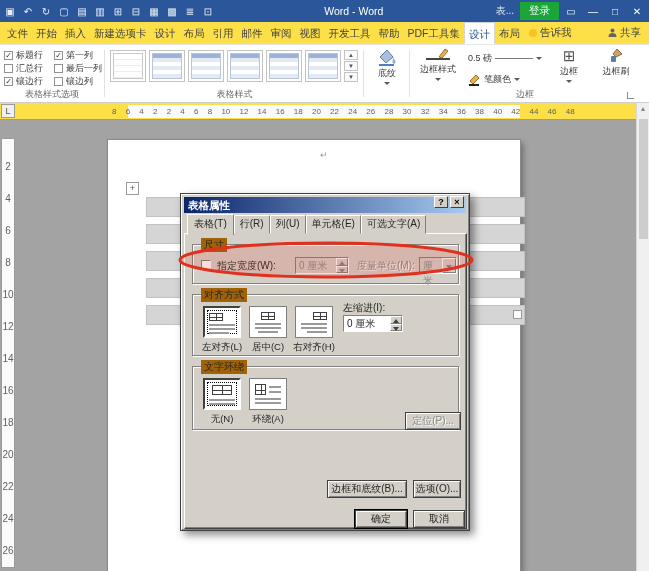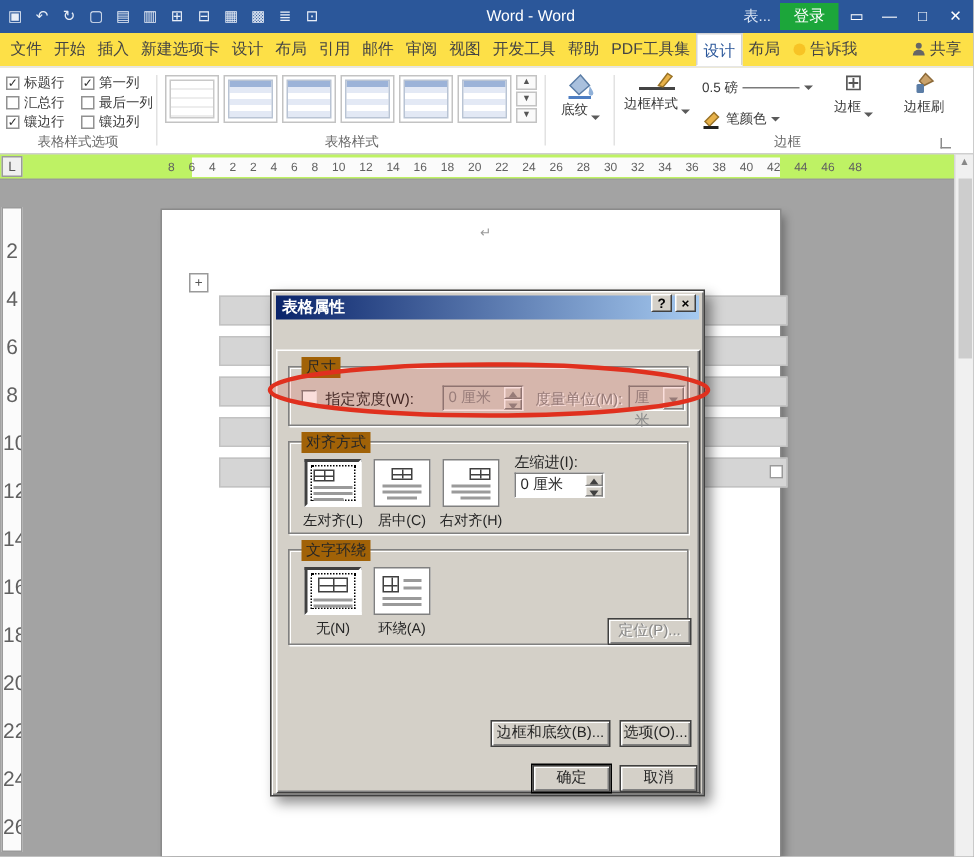--- a/index.html
+++ b/index.html
@@ -36,43 +36,43 @@
   .cb .box { width:9px; height:9px; border:1px solid #919191; background:#fff; font-size:8px; line-height:8px; text-align:center; color:#333; }
   .gallery { position:absolute; left:4px; top:5px; height:34px; display:flex; gap:3px; }
   .thumb { width:36px; height:32px; background:#fff; border:1px solid #c3c3c3; position:relative; }
   .thumb .tt { position:absolute; inset:2px; border:1px solid #b9c4d4;
                background: linear-gradient(#9cb3d8 0 4px, rgba(0,0,0,0) 4px),
                            repeating-linear-gradient(180deg,#ffffff 0 4px,#e3e9f5 4px 8px); }
   .thumb.plain .tt { background: repeating-linear-gradient(180deg,#fff 0 5px,#ededed 5px 6px); border-color:#c9c9c9; }
   .gal-btns { display:flex; flex-direction:column; gap:1px; }
   .gb { width:14px; height:10px; border:1px solid #c3c3c3; background:#fafafa; font-size:6px; line-height:8px; text-align:center; color:#555; }
   .rbtn { position:absolute; display:flex; flex-direction:column; align-items:center; justify-content:flex-start; gap:1px; padding-top:3px; }
-  .rbl { font-size:9px; color:#3a3a3a; white-space:nowrap; display:flex; align-items:flex-end; gap:2px; }
+  .rbl { font-size:9px; color:#3a3a3a; white-space:nowrap; display:flex; align-items:center; gap:2px;flex-direction:column; }
   .dar { width:0; height:0; border-left:3px solid transparent; border-right:3px solid transparent; border-top:3px solid #5a5a5a; display:inline-block; }
   .combo-mini { position:absolute; display:flex; align-items:center; gap:3px; font-size:9px; color:#3a3a3a; }
   .combo-mini .ln { flex:1; border-bottom:1px solid #7a7a7a; height:1px; }
   .rbtn-h { position:absolute; display:flex; align-items:center; gap:3px; font-size:9px; color:#3a3a3a; }
   .launcher { position:absolute; right:6px; bottom:4px; width:7px; height:7px; border-left:1px solid #8c8c8c; border-bottom:1px solid #8c8c8c; }
 
   
-  .ruler { position:absolute; left:0; top:103px; width:636px; height:17px; background:#bef264; border-bottom:1px solid #9b9b9b; overflow:hidden; }
+  .ruler { position:absolute; left:0; top:103px; width:636px; height:17px; background:#fde047; border-bottom:1px solid #9b9b9b; overflow:hidden; }
   .ruler .white { position:absolute; left:128px; top:2px; width:392px; height:13px; background:#fbfbfb; }
   .hr-nums { position:absolute; left:112px; top:4px; font-size:8px; color:#616161; white-space:nowrap; word-spacing:7px; }
   .tabsel { position:absolute; left:1px; top:104px; width:14px; height:14px; background:#f0f0f0; border:1px solid #9b9b9b;
             font-size:9px; line-height:12px; text-align:center; color:#555; }
 
   
   .scroll { position:absolute; right:0; top:103px; width:13px; height:468px; background:#f0f0f0; border-left:1px solid #d7d7d7; }
   .scroll .up { font-size:7px; color:#888; text-align:center; line-height:12px; }
   .scroll .thumbv { position:absolute; left:2px; top:16px; width:9px; height:120px; background:#cdcdcd; }
 
   
   .workspace { position:absolute; left:0; top:120px; width:636px; height:451px; background:#a3a3a3; }
   .vruler { position:absolute; left:1px; top:18px; width:14px; height:430px; background:#fbfbfb; border:1px solid #9b9b9b;
-            font-size:14px; color:#616161; text-align:center; line-height:32px; padding-top:12px; word-spacing:20px; overflow:hidden; }
+            font-size:10px; color:#616161; text-align:center; line-height:32px; padding-top:12px; word-spacing:20px; overflow:hidden; }
   .page { position:absolute; left:108px; top:20px; width:412px; height:431px; background:#fff;
           box-shadow:0 0 0 1px #8a8a8a, 3px 3px 6px rgba(0,0,0,.35); }
   .trow { position:absolute; left:146px; width:379px; height:20px; background:#d5d5d5; border:1px solid #c2c2c2; }
   .movehandle { position:absolute; left:126px; top:62px; width:13px; height:13px; background:#fff; border:1px solid #9a9a9a;
                 font-size:9px; line-height:11px; text-align:center; color:#555; }
   .resizehandle { position:absolute; left:513px; top:190px; width:9px; height:9px; background:#fff; border:1px solid #9a9a9a; }
   .pmark { position:absolute; left:320px; top:30px; font-size:9px; color:#9a9a9a; }
 
   
   .dlg { position:absolute; left:180px; top:73px; width:290px; height:338px; background:#d4d0c8; border:1px solid #404040;
@@ -326,20 +326,27 @@
     <div class="trow" style="top:158px;"></div>
     <div class="trow" style="top:185px;"></div>
     <div class="movehandle">+</div>
     <div class="resizehandle"></div>
 
     <div class="dlg">
       <div class="dlg-title">表格属性</div>
       <div class="dlg-tb" style="right:21px;">?</div>
       <div class="dlg-tb" style="right:5px;">×</div>
 
+      <div class="dlg-tabs">
+        <span class="dtab active">表格(T)</span>
+        <span class="dtab">行(R)</span>
+        <span class="dtab">列(U)</span>
+        <span class="dtab">单元格(E)</span>
+        <span class="dtab">可选文字(A)</span>
+      </div>
 
       <div class="dlg-panel">
 
         <div class="grp" style="left:7px;top:10px;width:267px;height:40px;">
           <div class="grp-label">尺寸</div>
           <div class="cbx" style="left:8px;top:15px;"></div>
           <span style="position:absolute;left:24px;top:14px;font-size:10px;">指定宽度(W):</span>
           <div class="spin disabled" style="left:102px;top:12px;width:54px;">
             <span class="val">0 厘米</span>
             <span class="spin-btns">

